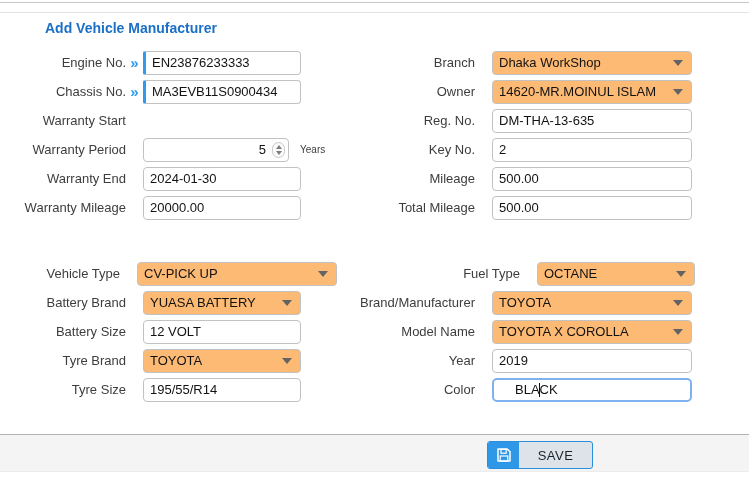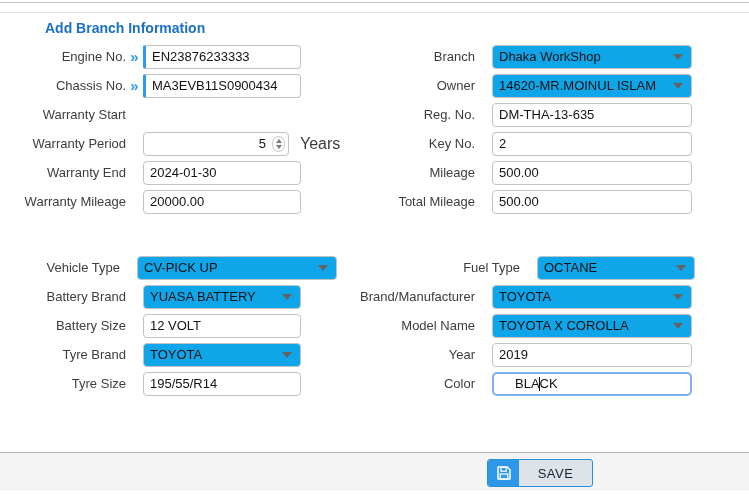--- a/index.html
+++ b/index.html
@@ -5,21 +5,21 @@
   * { margin:0; padding:0; box-sizing:border-box; }
   html,body { background:#fff; }
   body { font-family:"Liberation Sans", sans-serif; }
   .page { position:relative; width:749px; height:494px; background:#fff; overflow:hidden; }
 
   .page-title { padding:7px 0 0 14px; font-size:17px; font-weight:bold; color:#3b6ba5; height:22px; }
   .hline1 { margin-top:2px; border-top:1px solid #c6c6c6; }
   .hline2 { margin-top:9px; border-top:1px solid #e2e2e2; }
   .section-title { margin:7px 0 0 45px; font-size:14px; font-weight:bold; color:#1a6fc7; height:18px; }
 
-  .form { margin-top:4px; }
+  .form { margin-top:10px; }
   .frow { display:flex; align-items:center; height:29px; }
   .half { display:flex; align-items:center; }
   .half.left  { width:355px; }
   .half.right { width:394px; }
   .lbl { font-size:13px; color:#3d3d3d; text-align:right; white-space:nowrap; }
   .half.left  .lbl { width:126px; }
   .half.right .lbl { width:120px; }
   .mark { width:17px; text-align:center; color:#2d9bf0; font-weight:bold; font-size:15px; line-height:15px; }
   .ibox { position:relative; width:158px; }
   .half.right .ibox { width:200px; }
@@ -30,60 +30,60 @@
     padding:0 6px; font-family:"Liberation Sans",sans-serif; font-size:13px; color:#121212; background:#fff;
     outline:none; display:block;
   }
   input.fld.required { border-left:3px solid #2d9bf0; border-top-left-radius:2px; border-bottom-left-radius:2px; }
   input.fld.num { text-align:right; padding-right:22px; }
   input.fld.focused { border:2px solid #7fb0ef; border-radius:5px; padding-left:21px; }
 
   .selectbox {
     display:flex; align-items:center; justify-content:space-between;
     width:100%; height:24px; border:1px solid #c2c2c2; border-radius:4px;
-    padding:0 8px 0 6px; background:#0ea5e9; cursor:default;
+    padding:0 8px 0 6px; background:#fdba74; cursor:default;
   }
   .selval { font-size:13px; color:#121212; white-space:nowrap; overflow:hidden; }
   .caret { width:0; height:0; border-left:5px solid transparent; border-right:5px solid transparent; border-top:6px solid #636363; flex:0 0 auto; margin-left:6px; }
 
   .cal { position:absolute; right:7px; top:5px; line-height:0; }
 
   .spin {
     position:absolute; right:4px; top:4px; width:13px; height:16px;
     border:1px solid #c9c9c9; border-radius:7px; background:#fafafa;
     display:flex; flex-direction:column; align-items:center; justify-content:center; gap:2px;
   }
   .spin-up { width:0;height:0;border-left:3px solid transparent;border-right:3px solid transparent;border-bottom:4px solid #7c7c7c; }
   .spin-dn { width:0;height:0;border-left:3px solid transparent;border-right:3px solid transparent;border-top:4px solid #7c7c7c; }
 
-  .suffix { margin-left:11px; font-size:16px; color:#3d3d3d; }
+  .suffix { margin-left:11px; font-size:10px; color:#3d3d3d; }
   .cursorbar { position:absolute; left:47px; top:5px; width:1px; height:14px; background:#111; }
 
   .gap { height:37px; }
 
   .footer {
-    position:absolute; left:0; top:452px; width:749px; height:38px;
+    position:absolute; left:0; top:434px; width:749px; height:38px;
     background:#f4f4f4; border-top:1px solid #b3b3b3; border-bottom:1px solid #ececec;
   }
   .save-btn {
     position:absolute; left:487px; top:6px; height:28px; width:106px;
     display:flex; align-items:stretch; padding:0; border:1px solid #2a8fdb; border-radius:3px;
     overflow:hidden; background:#dde3e9; cursor:pointer; font-family:"Liberation Sans",sans-serif;
   }
   .save-ic { width:31px; background:#2f97e8; display:flex; align-items:center; justify-content:center; }
   .save-lb { flex:1; display:flex; align-items:center; justify-content:center; font-size:13px; color:#16232e; letter-spacing:0.5px; }
 </style>
 </head>
 <body>
 
 <div class="page">
 
   <div class="hline1"></div>
   <div class="hline2"></div>
-  <div class="section-title">Add Branch Information</div>
+  <div class="section-title">Add Vehicle Manufacturer</div>
 
   <div class="form">
 
     <div class="frow">
       <div class="half left">
         <label class="lbl">Engine No.</label>
         <span class="mark">»</span>
         <div class="ibox">
           <input class="fld required" value="EN23876233333" style="">
         </div>

